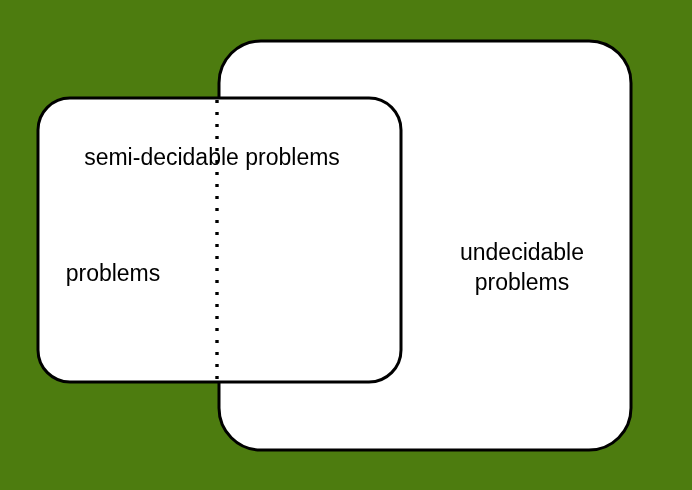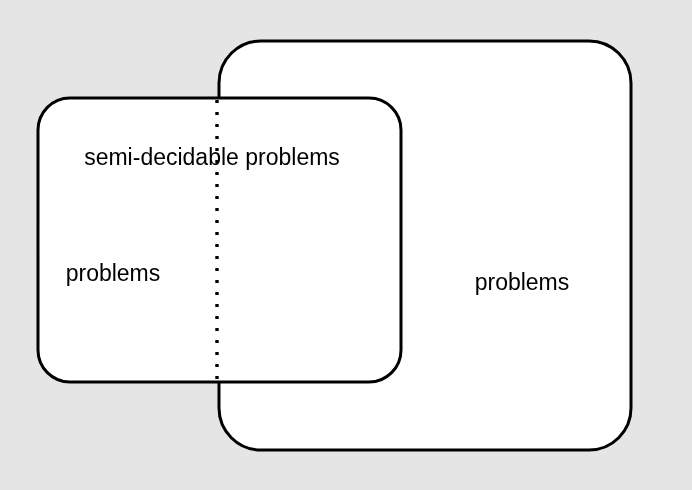--- a/index.html
+++ b/index.html
@@ -4,21 +4,21 @@
 <style>
   html, body {
     margin: 0;
     padding: 0;
     background: #ffffff;
   }
   #canvas {
     position: relative;
     width: 692px;
     height: 490px;
-    background: #e5e5e5;
+    background: #4d7c0f;
     overflow: hidden;
     font-family: "Liberation Sans", sans-serif;
   }
   #diagram-svg {
     position: absolute;
     left: 0;
     top: 0;
     width: 692px;
     height: 490px;
   }
@@ -59,15 +59,15 @@
 
     <rect x="38" y="98" width="363" height="284" rx="32" ry="32" fill="#ffffff" stroke="#000000" stroke-width="3"></rect>
 
     <line x1="217" y1="100" x2="217" y2="382" stroke="#000000" stroke-width="3.4" stroke-linecap="butt" stroke-dasharray="3 9"></line>
   </svg>
 
   <div class="label" id="label-semi-decidable">semi-decidable problems</div>
 
   <div class="label" id="label-decidable"><br><span>problems</span></div>
 
-  <div class="label" id="label-undecidable"><br><span>problems</span></div>
+  <div class="label" id="label-undecidable"><span>undecidable</span><br><span>problems</span></div>
 
 </div>
 
 </body></html>

